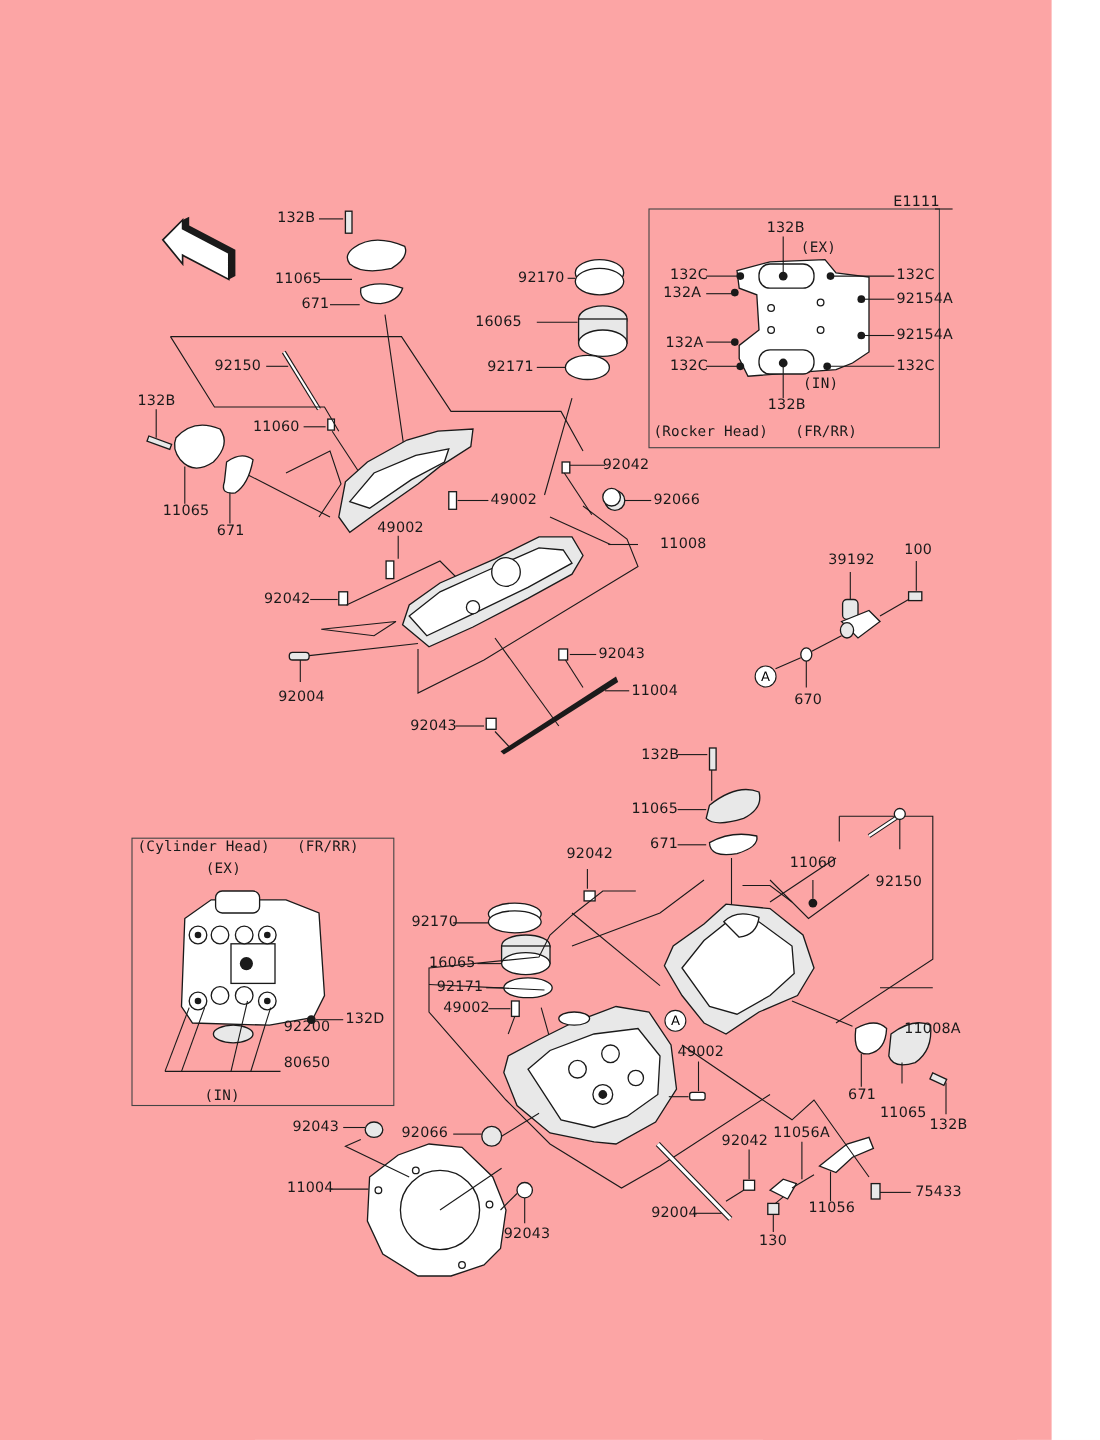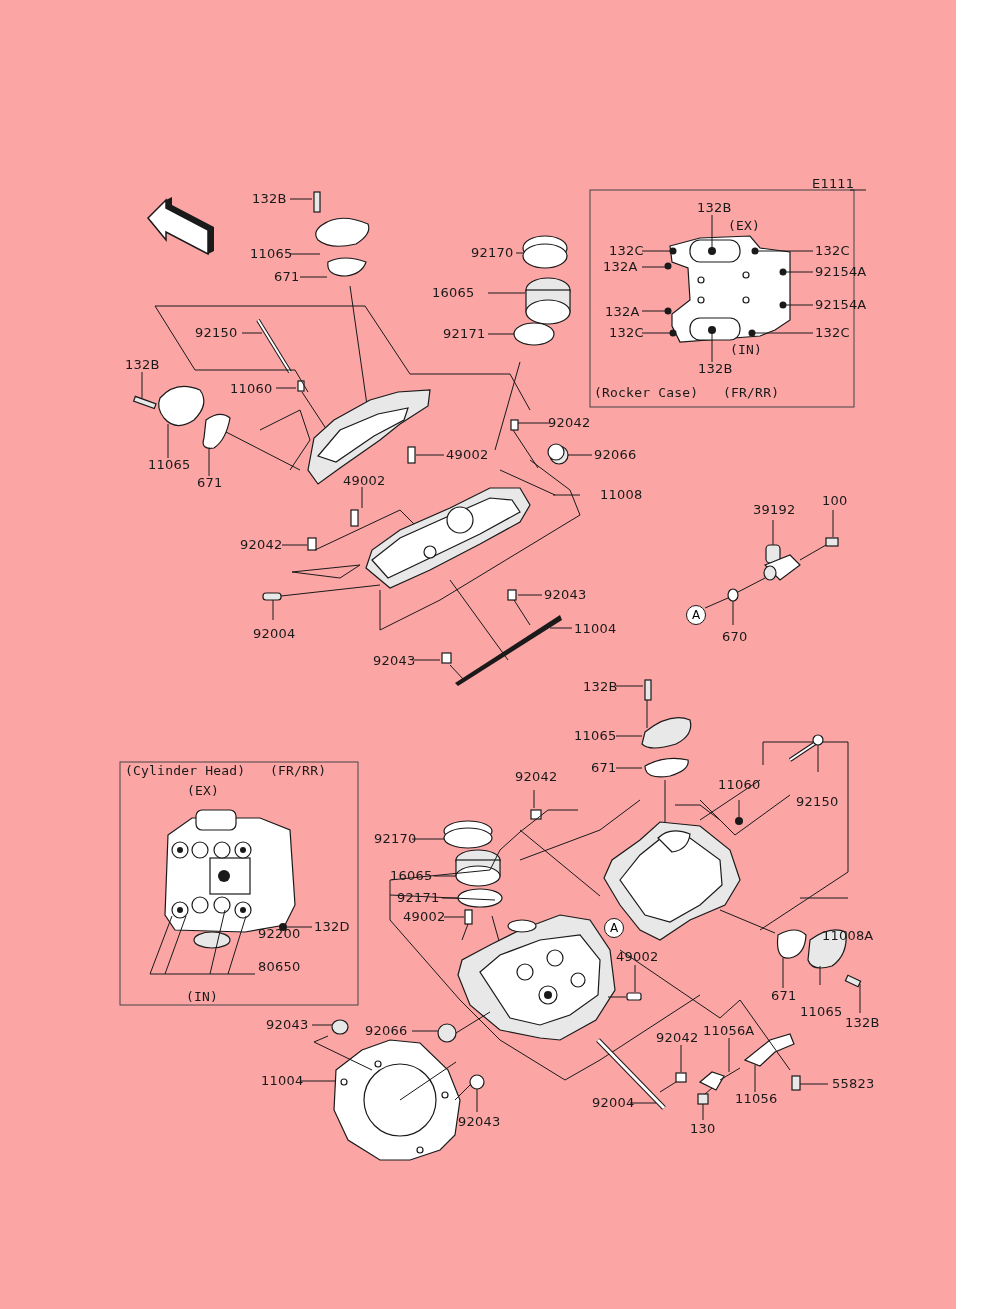--- a/index.html
+++ b/index.html
@@ -305,21 +305,21 @@
 <div class="lbl" style="left:609px;top:244px">132C</div>
 <div class="lbl" style="left:603px;top:260px">132A</div>
 <div class="lbl" style="left:815px;top:244px">132C</div>
 <div class="lbl" style="left:815px;top:265px">92154A</div>
 <div class="lbl" style="left:605px;top:305px">132A</div>
 <div class="lbl" style="left:815px;top:298px">92154A</div>
 <div class="lbl" style="left:609px;top:326px">132C</div>
 <div class="lbl" style="left:815px;top:326px">132C</div>
 <div class="lbl mono" style="left:730px;top:343px">(IN)</div>
 <div class="lbl" style="left:698px;top:362px">132B</div>
-<div class="lbl mono" style="left:594px;top:386px">(Rocker Case)</div>
+<div class="lbl mono" style="left:594px;top:386px">(Rocker Head)</div>
 <div class="lbl mono" style="left:723px;top:386px">(FR/RR)</div>
 
 <div class="lbl" style="left:252px;top:192px">132B</div>
 <div class="lbl" style="left:250px;top:247px">11065</div>
 <div class="lbl" style="left:274px;top:270px">671</div>
 <div class="lbl" style="left:195px;top:326px">92150</div>
 <div class="lbl" style="left:230px;top:382px">11060</div>
 <div class="lbl" style="left:125px;top:358px">132B</div>
 <div class="lbl" style="left:148px;top:458px">11065</div>
 <div class="lbl" style="left:197px;top:476px">671</div>
@@ -366,17 +366,17 @@
 <div class="lbl" style="left:771px;top:989px">671</div>
 <div class="lbl" style="left:800px;top:1005px">11065</div>
 <div class="lbl" style="left:845px;top:1016px">132B</div>
 <div class="lbl" style="left:266px;top:1018px">92043</div>
 <div class="lbl" style="left:365px;top:1024px">92066</div>
 <div class="lbl" style="left:656px;top:1031px">92042</div>
 <div class="lbl" style="left:703px;top:1024px">11056A</div>
 <div class="lbl" style="left:261px;top:1074px">11004</div>
 <div class="lbl" style="left:592px;top:1096px">92004</div>
 <div class="lbl" style="left:735px;top:1092px">11056</div>
-<div class="lbl" style="left:832px;top:1077px">55823</div>
+<div class="lbl" style="left:832px;top:1077px">75433</div>
 <div class="lbl" style="left:458px;top:1115px">92043</div>
 <div class="lbl" style="left:690px;top:1122px">130</div>
 
 </div>
 
 </body></html>

